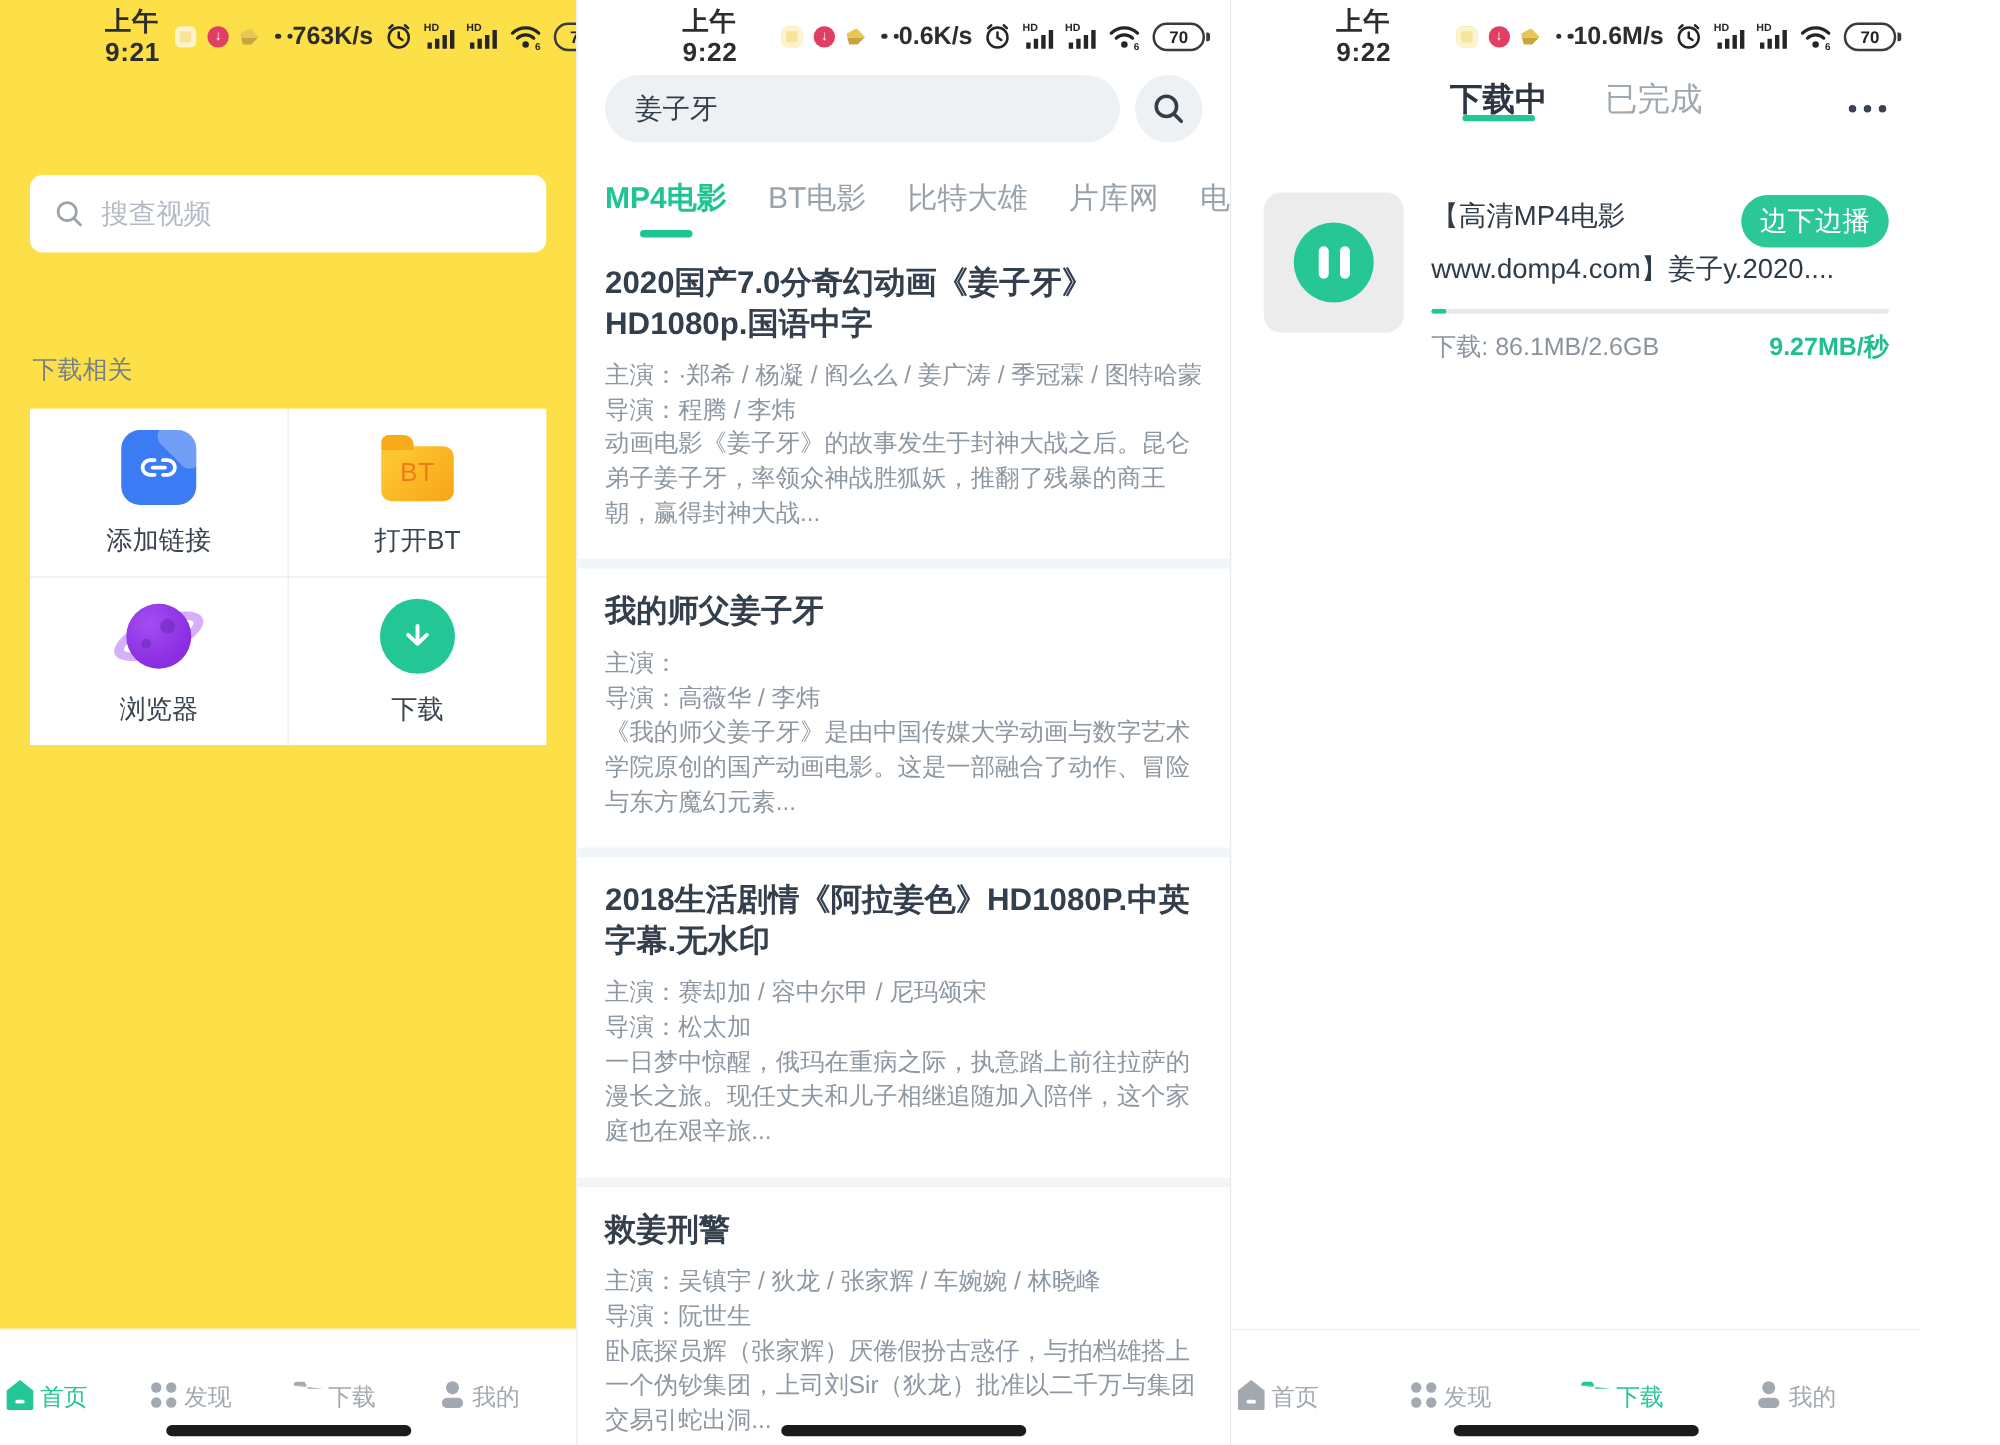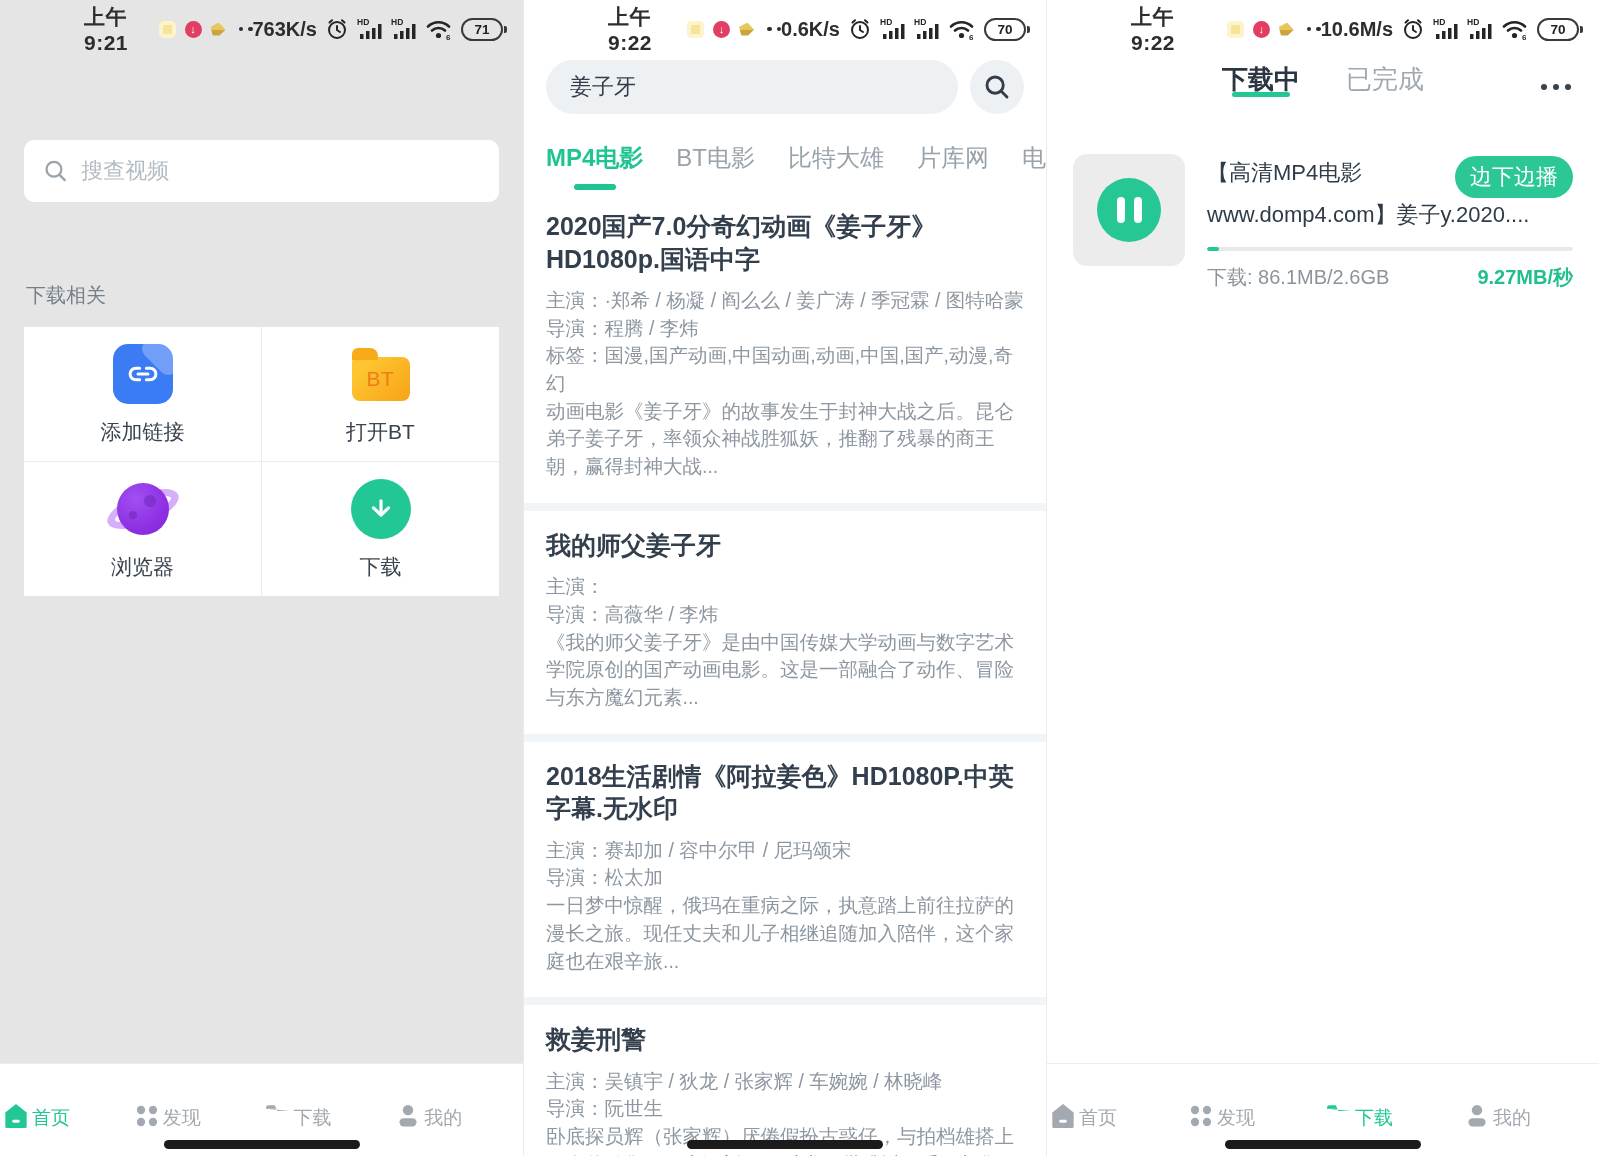--- a/index.html
+++ b/index.html
@@ -1,20 +1,20 @@
 <!DOCTYPE html>
 <html><head>
 <meta charset="utf-8">
 <style>
   * { margin:0; padding:0; box-sizing:border-box; }
   html,body { width:1600px; height:1156px; overflow:hidden; }
   body { font-family:"Liberation Sans","DejaVu Sans",sans-serif; background:#fff; color:#2e3a46; }
   .app { display:flex; width:1600px; height:1156px; }
   .panel { position:relative; height:1156px; overflow:hidden; }
-  .panel-left  { width:523px; background:#e5e5e5; }
+  .panel-left  { width:461px; background:#fde047; }
   .panel-mid   { width:523px; background:#fff; border-left:1px solid #e8ecee; }
   .panel-right { width:553px; background:#fff; border-left:1px solid #e8ecee; }
 
   
   .statusbar { height:52px; display:flex; align-items:center; padding:6px 20px 0 84px; font-size:21px; font-weight:700; color:#2d2d2d; }
   .sb-time { letter-spacing:.5px; }
   .sb-notifs { display:flex; align-items:center; gap:9px; margin-left:12px; }
   .notif-sq { width:17px; height:17px; border-radius:5px; background:#f6e49b; box-shadow:inset 0 0 0 4px #fdf3cd; }
   .notif-dl { width:17px; height:17px; border-radius:50%; background:#e23d63; color:#fff; font-size:11px; font-weight:700; display:flex; align-items:center; justify-content:center; line-height:1; }
   .notif-broom { width:15px; height:13px; background:linear-gradient(180deg,#e8c75a 55%,#caa53c 55%); clip-path:polygon(15% 100%,0 35%,55% 0,100% 55%,60% 100%); }
@@ -297,21 +297,20 @@
       <span class="src-tab">比特大雄</span>
       <span class="src-tab">片库网</span>
       <span class="src-tab">电影淘淘</span>
     </div>
 
     <div class="results">
       <div class="result-card">
         <div class="r-title">2020国产7.0分奇幻动画《姜子牙》HD1080p.国语中字</div>
         <div class="r-meta">主演：·郑希 / 杨凝 / 阎么么 / 姜广涛 / 季冠霖 / 图特哈蒙</div>
         <div class="r-meta">导演：程腾 / 李炜</div>
-        <div class="r-meta">标签：国漫,国产动画,中国动画,动画,中国,国产,动漫,奇幻</div>
         <div class="r-meta">动画电影《姜子牙》的故事发生于封神大战之后。昆仑弟子姜子牙，率领众神战胜狐妖，推翻了残暴的商王朝，赢得封神大战...</div>
       </div>
       <div class="result-card">
         <div class="r-title">我的师父姜子牙</div>
         <div class="r-meta">主演：</div>
         <div class="r-meta">导演：高薇华 / 李炜</div>
         <div class="r-meta">《我的师父姜子牙》是由中国传媒大学动画与数字艺术学院原创的国产动画电影。这是一部融合了动作、冒险与东方魔幻元素...</div>
       </div>
       <div class="result-card">
         <div class="r-title">2018生活剧情《阿拉姜色》HD1080P.中英字幕.无水印</div>

